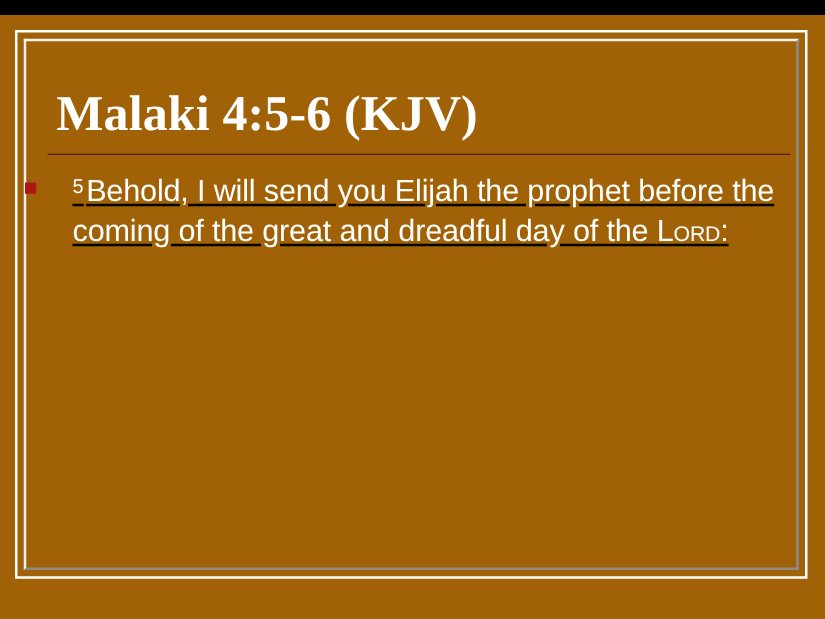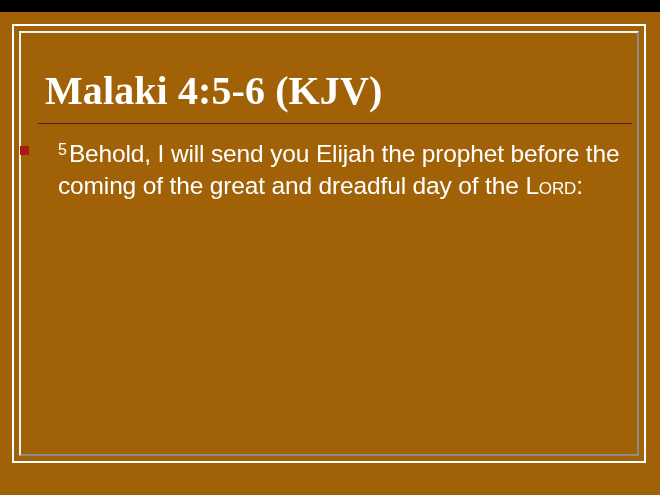--- a/index.html
+++ b/index.html
@@ -73,20 +73,21 @@
     border-top: 1px solid #521d1d;
     margin-top: 9px;
     width: 594px;
   }
 
   .body-list {
     list-style: none;
     margin: 0;
     padding: 0;
     margin-top: 10px;
+    text-decoration: underline;
   }
 
   .bullet-item {
     position: relative;
     padding-left: 20px;
     margin-bottom: 4px;
     color: #ffffff;
     font-family: "Liberation Sans", sans-serif;
     font-size: 24.5px;
     line-height: 32px;

